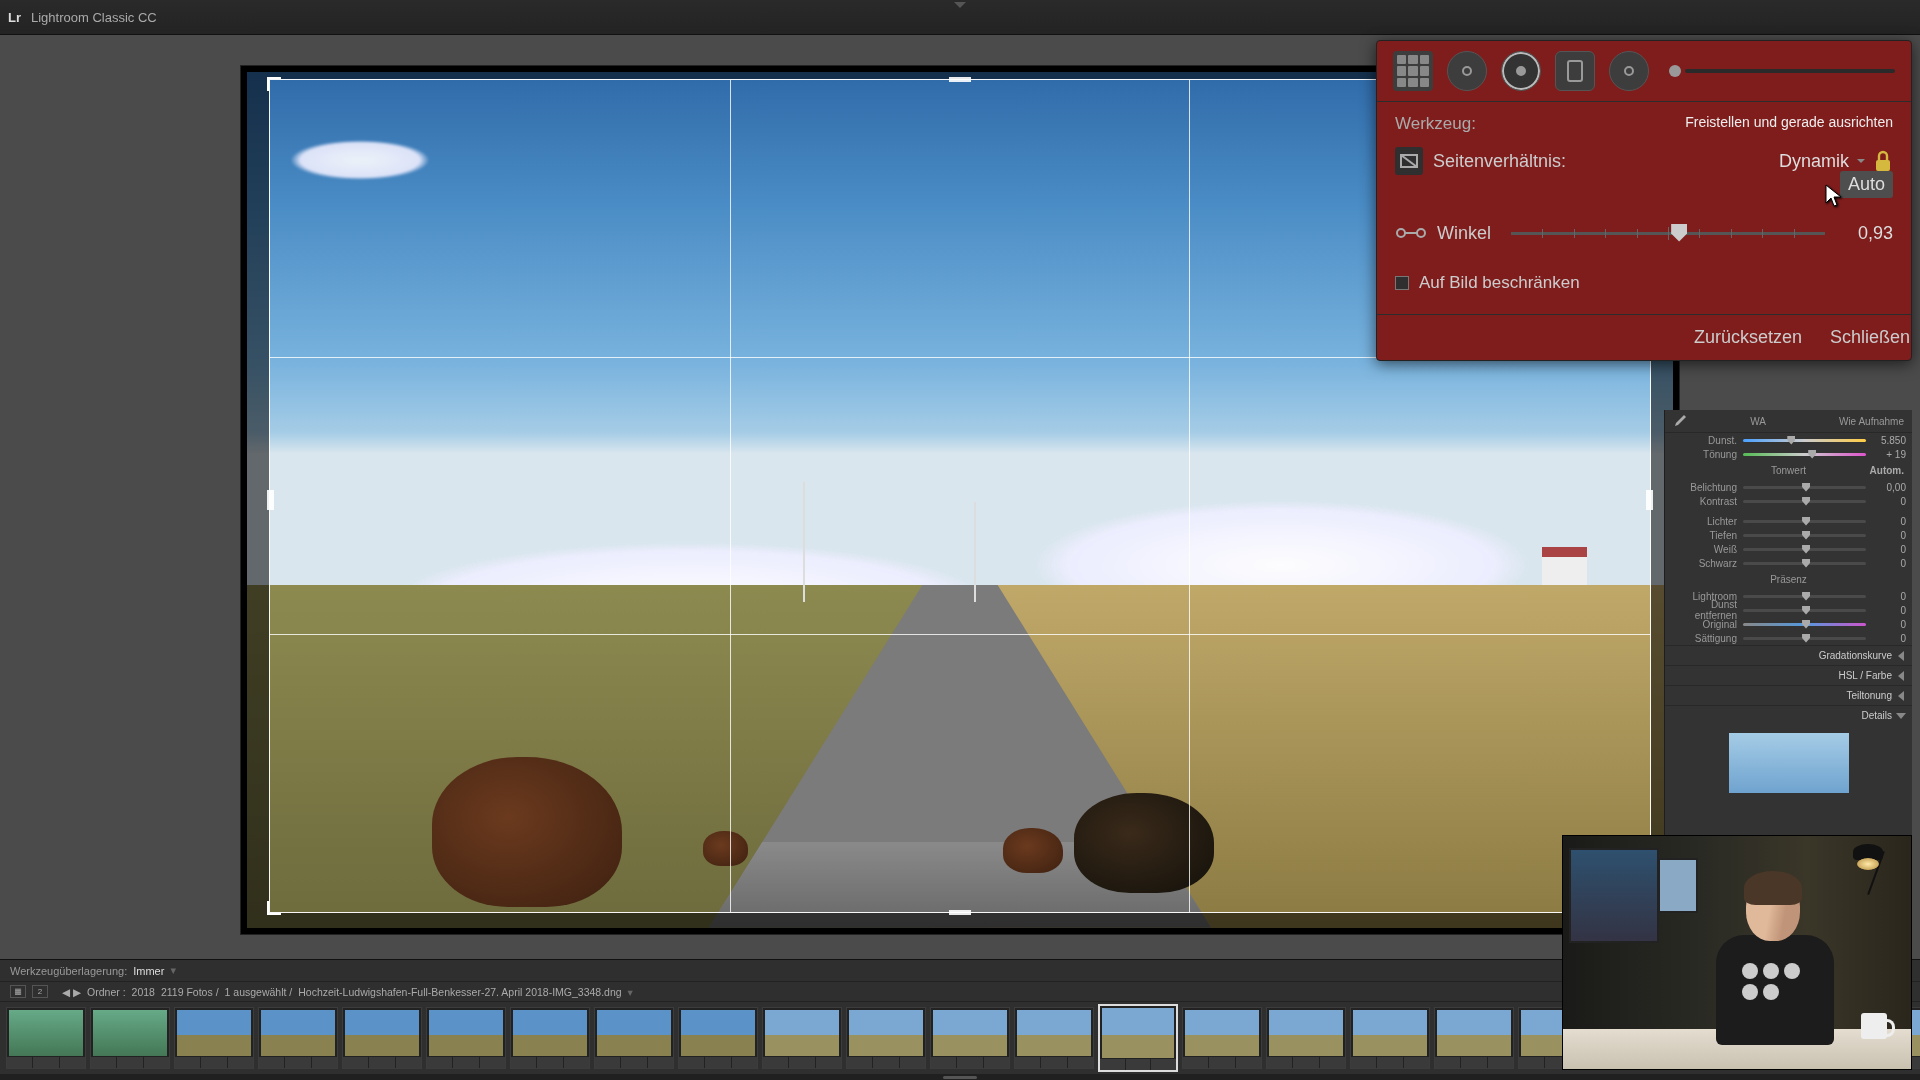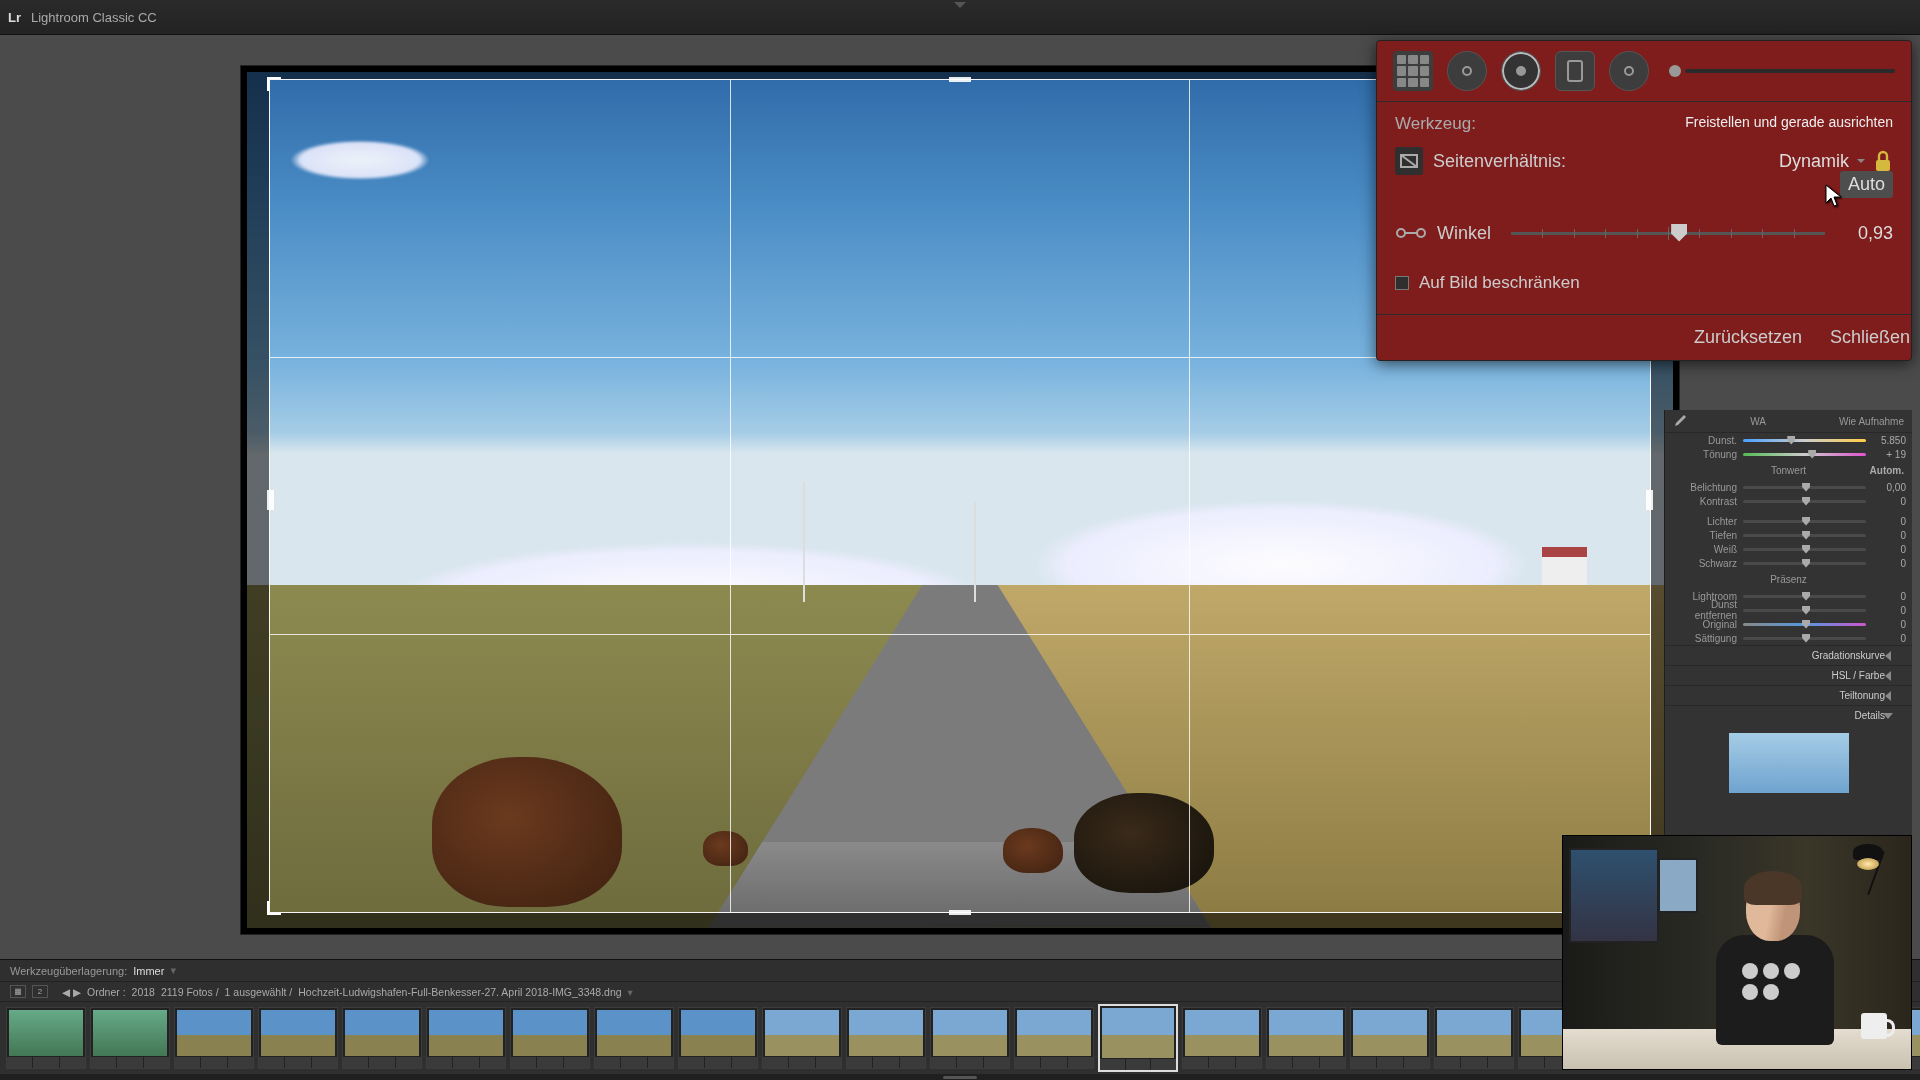--- a/index.html
+++ b/index.html
@@ -109,21 +109,21 @@
 .dev-panel .dropper-row .dp-right{min-width:75px;text-align:right;}
 .dev-panel .sld{display:flex;align-items:center;height:14px;padding:0 6px;}
 .dev-panel .sld .nm{width:66px;text-align:right;color:#999;margin-right:6px;}
 .dev-panel .sld .bar{flex:1;height:3px;background:#4a4a4a;position:relative;border-radius:2px;}
 .dev-panel .sld .bar.color{background:linear-gradient(90deg,#4aa0ff,#ccc,#ffcc44);}
 .dev-panel .sld .bar.tint{background:linear-gradient(90deg,#55bb55,#ccc,#dd55cc);}
 .dev-panel .sld .nub{position:absolute;top:-3px;width:8px;height:9px;background:#aaa;clip-path:polygon(50% 100%,100% 50%,100% 0,0 0,0 50%);}
 .dev-panel .sld .val{width:36px;text-align:right;color:#aaa;margin-left:4px;}
 .dev-panel .sect{display:flex;align-items:center;justify-content:center;color:#999;padding:4px 0;position:relative;}
 .dev-panel .sect .auto{position:absolute;right:8px;color:#aaa;font-weight:bold;}
-.dev-panel .collapser{display:flex;justify-content:flex-end;align-items:center;padding:4px 21px;border-top:1px solid #282828;color:#ccc;}
+.dev-panel .collapser{display:flex;justify-content:flex-end;align-items:center;padding:4px 8px;border-top:1px solid #282828;color:#ccc;gap:6px;}
 .dev-panel .collapser .tri{width:0;height:0;border-top:5px solid transparent;border-bottom:5px solid transparent;border-right:6px solid #888;}
 .dev-panel .detail-preview{margin:8px auto;width:120px;height:60px;background:linear-gradient(#a5cce6,#6fa3cf);}
 
 
 .bottom{height:115px;background:#2f2f2f;border-top:1px solid #111;display:flex;flex-direction:column;}
 .info-row{height:22px;display:flex;align-items:center;padding:0 10px;font-size:11px;color:#999;border-bottom:1px solid #222;gap:6px;}
 .info-row .bold{color:#ddd;}
 .path-row{height:20px;display:flex;align-items:center;padding:0 10px;font-size:10.5px;color:#aaa;border-bottom:1px solid #222;gap:6px;}
 .path-row .pbox{width:16px;height:13px;border:1px solid #555;margin-right:0;display:flex;align-items:center;justify-content:center;font-size:8px;}
 .path-row .filter-r{margin-left:auto;display:flex;gap:4px;align-items:center;}

